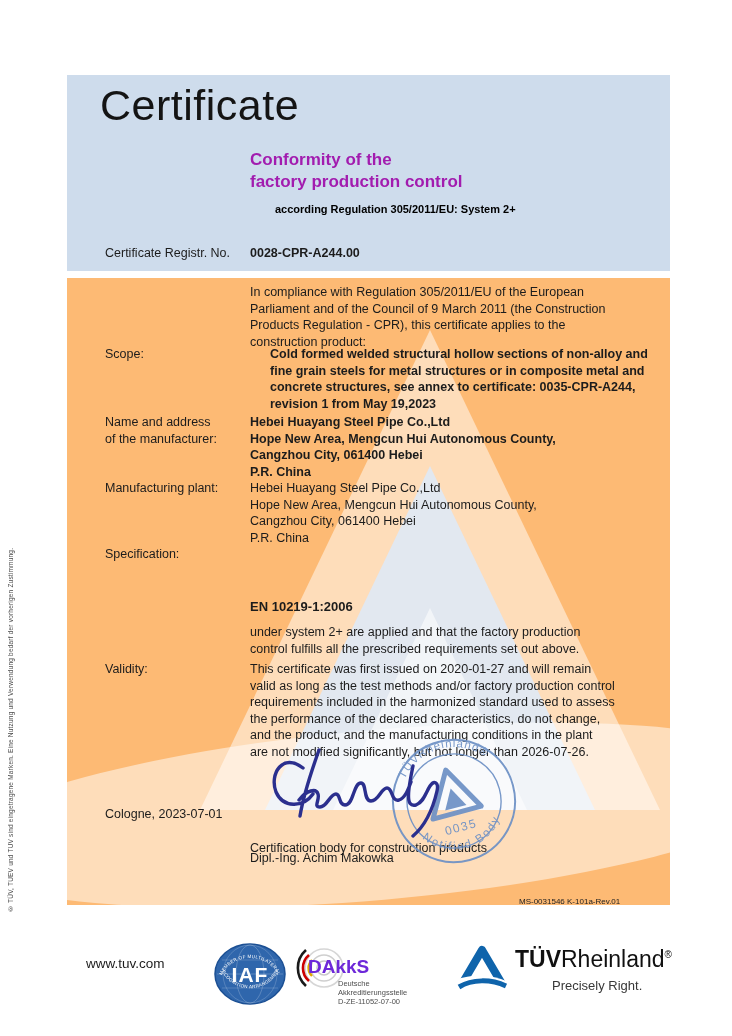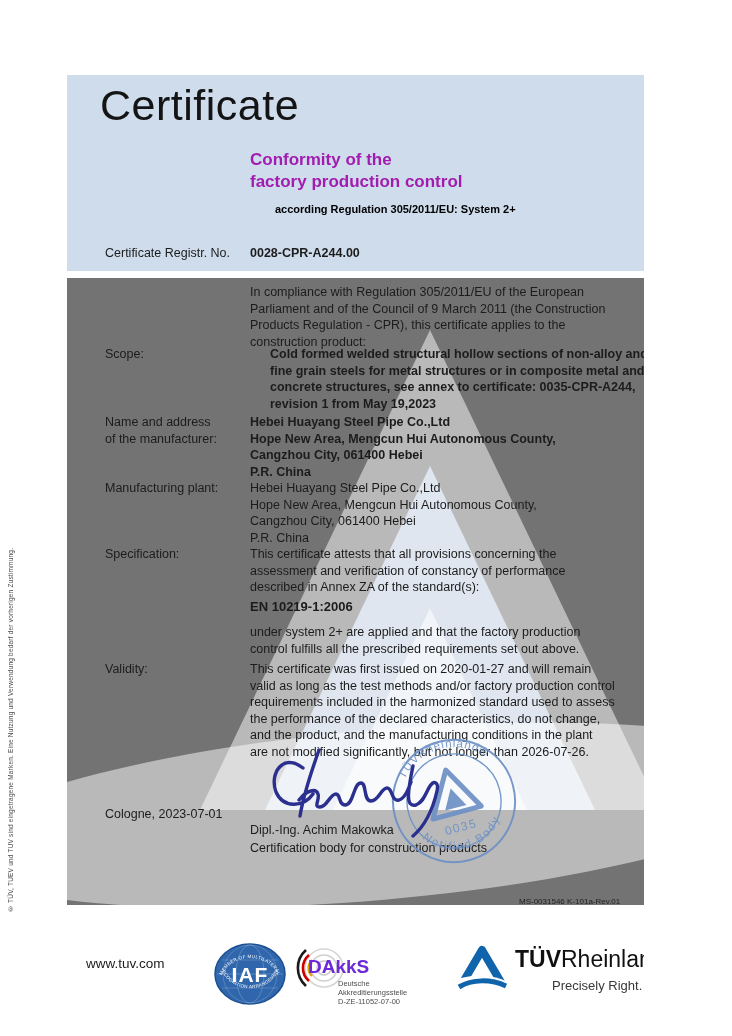--- a/index.html
+++ b/index.html
@@ -1,36 +1,36 @@
 <!DOCTYPE html>
 <html><head>
 <meta charset="utf-8">
 <style>
   html,body{margin:0;padding:0;background:#ffffff;}
-  #page{position:relative;width:644px;height:1036px;background:#ffffff;
+  #page{position:relative;width:732px;height:1036px;background:#ffffff;
         font-family:"Liberation Sans",sans-serif;color:#1c1c1c;overflow:hidden;}
   .abs{position:absolute;}
   .pre{white-space:pre-line;}
   .b{font-weight:bold;}
 
   
   .side-note{left:4px;top:536px;height:376px;width:14px;
     writing-mode:vertical-rl;transform:rotate(180deg);
     font-size:6.5px;color:#4a4a4a;letter-spacing:.2px;line-height:14px;}
 
   
   .header-panel{left:67px;top:75px;width:603px;height:196px;background:#cedcec;}
   .cert-title{left:33px;top:6px;font-size:43px;font-weight:400;color:#141414;letter-spacing:.5px;}
   .subtitle{left:183px;top:74px;font-size:17px;font-weight:bold;line-height:22px;color:#a21caf;}
   .according{left:183px;top:128px;font-size:11px;font-weight:bold;color:#000000;margin-left:25px;}
   .reg-label{left:38px;top:171px;font-size:12.5px;}
   .reg-value{left:183px;top:171px;font-size:12.5px;font-weight:bold;}
 
   
-  .body-panel{left:67px;top:278px;width:603px;height:627px;background:#737373;overflow:hidden;}
+  .body-panel{left:67px;top:278px;width:603px;height:627px;background:#fdba74;overflow:hidden;}
   .wm{position:absolute;z-index:0;}
   .wm-tri-outer{left:133px;top:52px;width:0;height:0;
     border-left:230px solid transparent;border-right:230px solid transparent;
     border-bottom:480px solid rgba(255,255,255,.5);}
   .wm-tri-cut{left:198px;top:188px;width:0;height:0;
     border-left:165px solid transparent;border-right:165px solid transparent;
     border-bottom:344px solid rgba(224,232,242,.95);}
   .wm-tri-inner{left:266px;top:330px;width:0;height:0;
     border-left:97px solid transparent;border-right:97px solid transparent;
     border-bottom:202px solid rgba(255,255,255,.55);}
@@ -94,23 +94,20 @@
 Cangzhou City, 061400 Hebei
 P.R. China</div>
 
     <div class="abs row-label" style="left:38px;top:202px;">Manufacturing plant:</div>
     <div class="abs row-text pre" style="left:183px;top:202px;">Hebei Huayang Steel Pipe Co.,Ltd
 Hope New Area, Mengcun Hui Autonomous County,
 Cangzhou City, 061400 Hebei
 P.R. China</div>
 
     <div class="abs row-label" style="left:38px;top:268px;">Specification:</div>
-    <div class="abs row-text pre" style="left:183px;top:268px;">This certificate attests that all provisions concerning the
-assessment and verification of constancy of performance
-described in Annex ZA of the standard(s):</div>
     <div class="abs row-text b" style="left:183px;top:321px;font-size:13px;">EN 10219-1:2006</div>
     <div class="abs row-text pre" style="left:183px;top:346px;">under system 2+ are applied and that the factory production
 control fulfills all the prescribed requirements set out above.</div>
 
     <div class="abs row-label" style="left:38px;top:383px;">Validity:</div>
     <div class="abs row-text pre" style="left:183px;top:383px;">This certificate was first issued on 2020-01-27 and will remain
 valid as long as the test methods and/or factory production control
 requirements included in the harmonized standard used to assess
 the performance of the declared characteristics, do not change,
 and the product, and the manufacturing conditions in the plant
@@ -142,21 +139,21 @@
                  M56,6 C46,34 39,60 37,72
                  M36,56 C44,46 53,44 55,50 C57,56 50,63 57,63 C64,63 67,50 73,50
                  C78,50 75,61 82,61 C91,61 90,39 98,39 C104,39 100,57 108,57
                  C116,57 118,44 124,44 C130,44 128,58 136,56 C142,54 145,46 148,38
                  M150,22 C145,46 142,64 153,61 C161,58 163,48 167,42
                  C171,36 176,38 174,47 C171,60 164,80 150,92" stroke="#2b2f8e" stroke-width="3.4" fill="none" stroke-linecap="round"></path>
       </svg>
     </div>
 
     <div class="abs row-text" style="left:38px;top:528px;z-index:1;">Cologne, 2023-07-01</div>
-    <div class="abs row-text" style="left:183px;top:544px;z-index:1;">Dipl.-Ing. Achim Makowka</div>
+    <div class="abs row-text" style="left:183px;top:572px;z-index:1;">Dipl.-Ing. Achim Makowka</div>
     <div class="abs row-text" style="left:183px;top:562px;z-index:1;">Certification body for construction products</div>
 
     <div class="abs tiny" style="left:452px;top:619px;">MS-0031546 K-101a-Rev.01</div>
   </div>
 
   <div class="abs website">www.tuv.com</div>
 
   <div class="abs iaf-logo">
     <svg width="72" height="62" viewBox="0 0 72 62">
       <defs>

